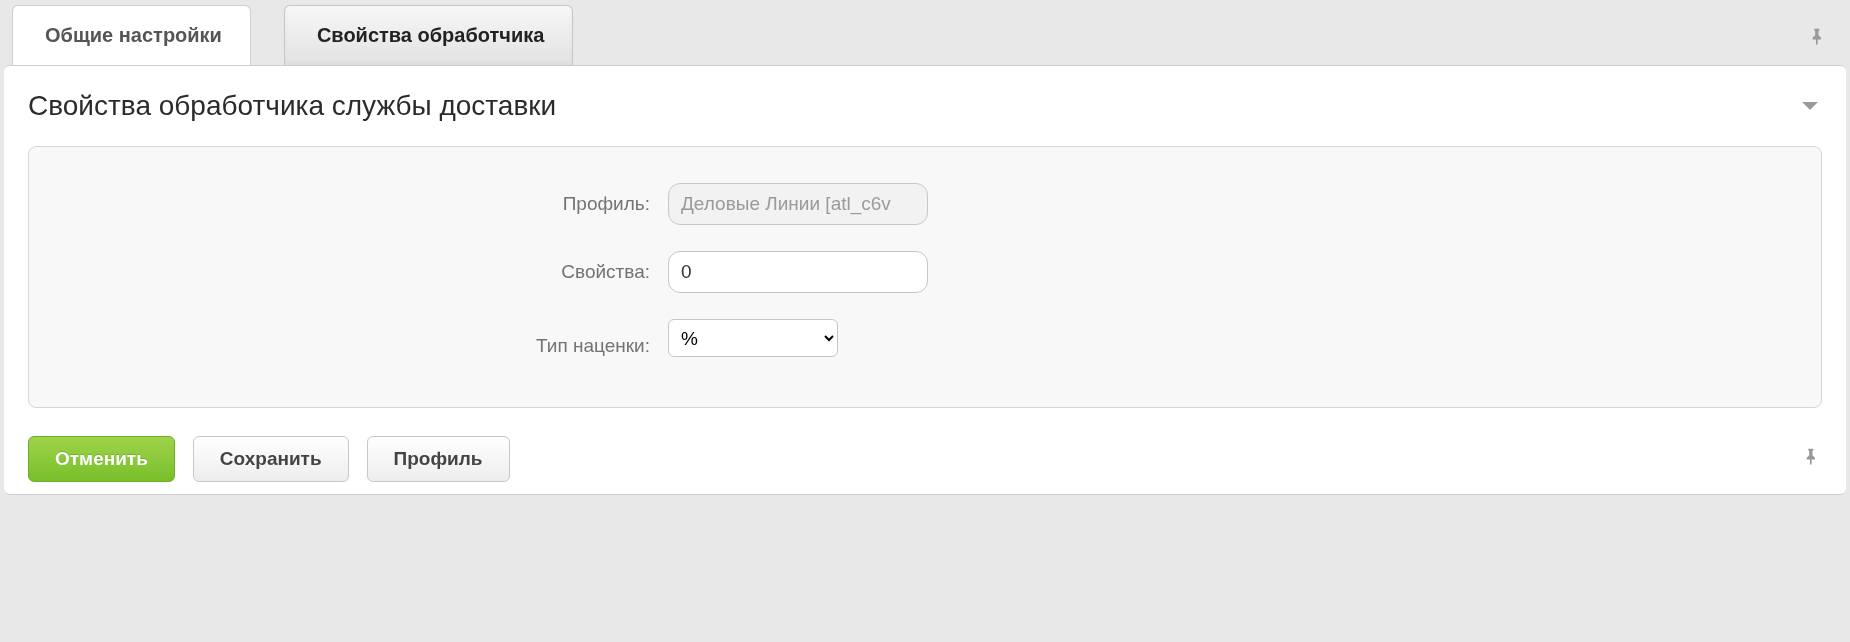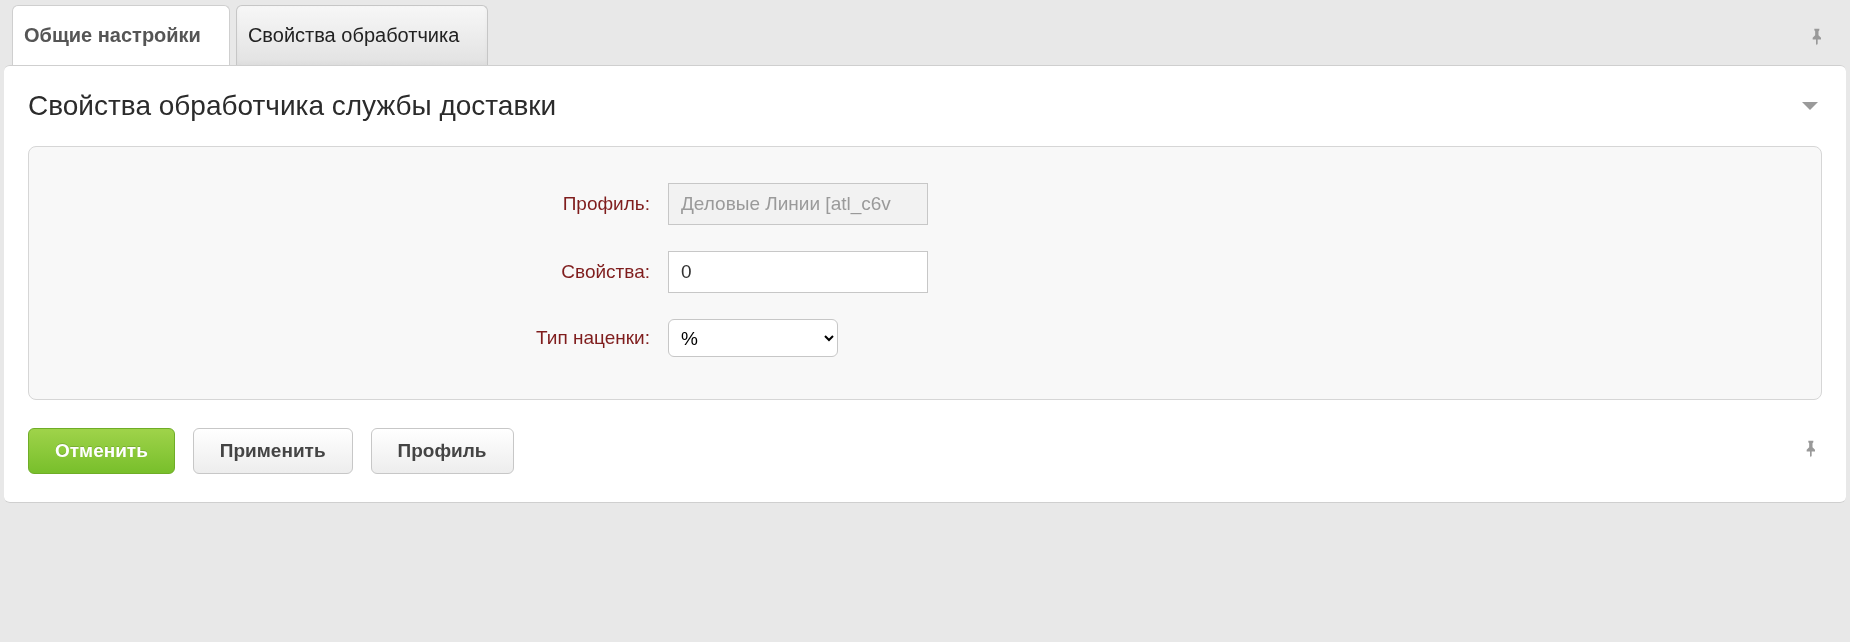--- a/index.html
+++ b/index.html
@@ -25,53 +25,54 @@
     align-items: flex-end;
     gap: 0;
     height: 65px;
   }
   .tab {
     background: #ffffff;
     border: 1px solid #cfcfcf;
     border-bottom: none;
     border-top-left-radius: 6px;
     border-top-right-radius: 6px;
-    padding: 18px 28px 18px 11px;
+    padding: 18px 28px 18px 32px;
     margin-right: 6px;
     margin-top: 12px;
     font-size: 20px;
     font-weight: 600;
     color: #555;
     cursor: pointer;
     display: flex;
   }
   .tab.active {
     background: linear-gradient(#f7f7f7, #e2e2e2);
     color: #222;
-    font-weight: 400;
+    font-weight: 700;
     border-color: #c6c6c6;
     box-shadow: inset 0 -2px 4px rgba(0,0,0,0.03);
+    margin-left: 27px;
   }
   .pin-icon {
     position: absolute;
     right: 24px;
     top: 24px;
     width: 20px; height: 26px;
     color: #999;
   }
   .pin-icon svg { width: 100%; height: 100%; display: block; }
 
   
   .panel {
     margin: 0 4px 0 4px;
     background: #ffffff;
     border-top: 1px solid #cfcfcf;
     border-bottom: 1px solid #cfcfcf;
     border-radius: 6px;
-    padding: 24px 24px 16px 24px;
+    padding: 24px 24px 0 24px;
   }
 
   
   .panel-header {
     display: flex;
     align-items: center;
     justify-content: space-between;
     margin-bottom: 24px;
   }
   .panel-title {
@@ -92,36 +93,36 @@
     border-radius: 8px;
     background: #f8f8f8;
     padding: 36px 24px 42px 24px;
     margin-bottom: 28px;
   }
   .field-row {
     display: flex;
     align-items: center;
     margin-bottom: 26px;
   }
-  .field-row:last-child { margin-bottom: 0; }
+  .field-row:last-child { margin-bottom: 8px; align-items: flex-end; }
   .field-label {
     width: 615px;
     text-align: right;
     padding-right: 18px;
     font-size: 19px;
-    color: #7f1d1d;
+    color: #737373;
   }
   .field-control {
     flex: 0 0 auto;
   }
   input.text-input, input.text-input-disabled {
     height: 42px;
     width: 260px;
     border: 1px solid #c7c7c7;
-    border-radius: 0;
+    border-radius: 12px;
     padding: 6px 12px;
     font-size: 19px;
     background: #fff;
     color: #333;
   }
   input.text-input-disabled {
     background: #f2f2f2;
     color: #9a9a9a;
   }
   select.select-input {
@@ -228,21 +229,21 @@
         </div>
       </div>
 
     </div>
 
     <div class="buttons-row">
       <button class="btn primary">
         <span>Отменить</span>
       </button>
       <button class="btn">
-        <span>Применить</span>
+        <span>Сохранить</span>
       </button>
       <button class="btn">
         <span>Профиль</span>
       </button>
 
       <span class="pin-bottom">
         <svg viewBox="0 0 24 24" fill="currentColor">
             <path d="M14 2h-4v2l1 1v5l-3 3v2h4v5l1 2 1-2v-5h4v-2l-3-3V5l1-1V2z"></path>
           </svg>
       </span>

